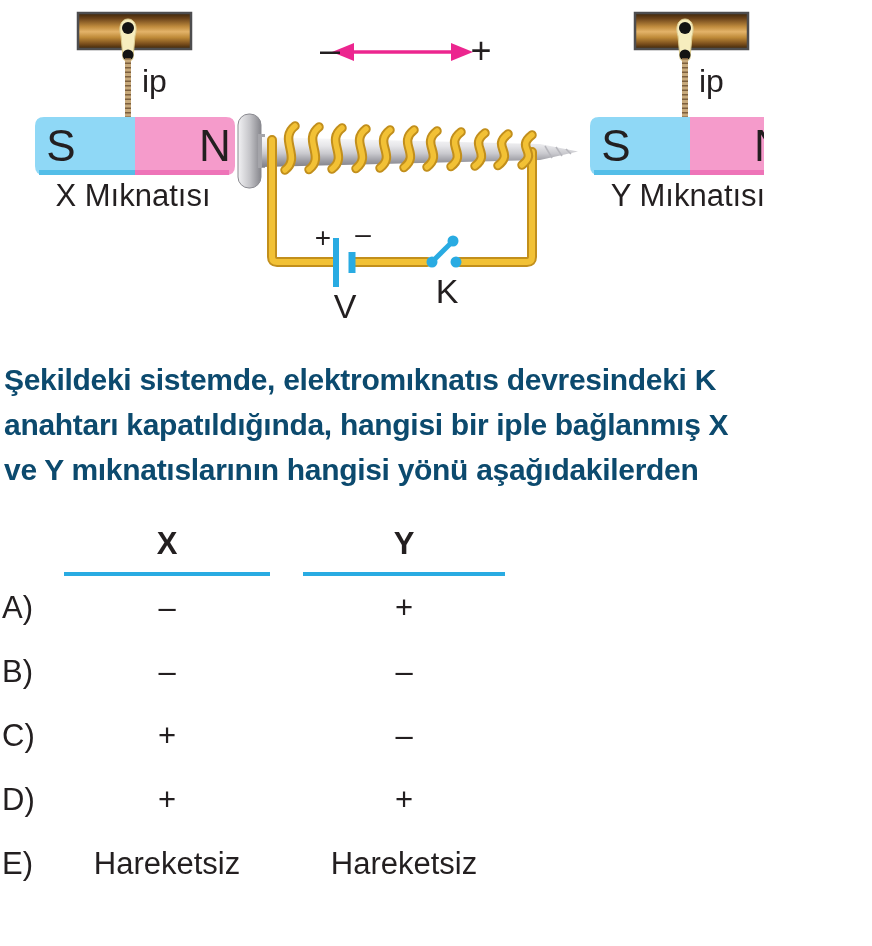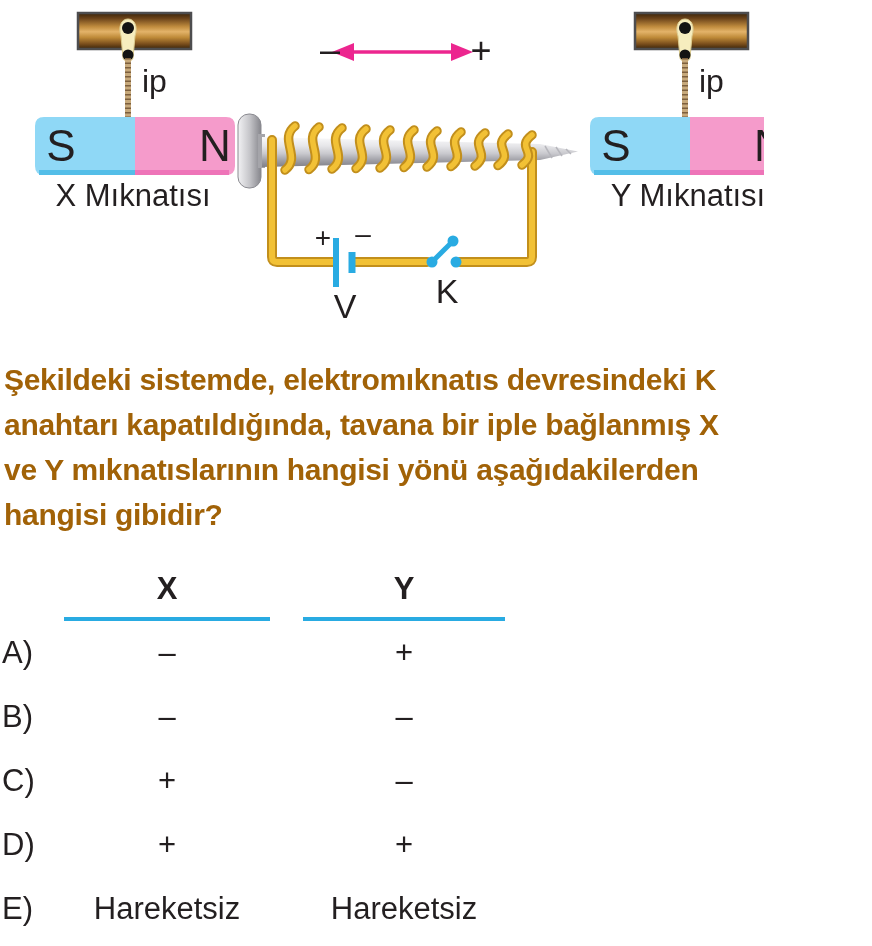--- a/index.html
+++ b/index.html
@@ -11,21 +11,21 @@
   svg text { font-family:"Liberation Sans", sans-serif; fill:#231F20; }
   .lbl-ip { font-size:32px; }
   .lbl-pole { font-size:44px; }
   .lbl-caption { font-size:31px; }
   .lbl-sign { font-size:36px; }
   .lbl-circuit { font-size:34px; }
   .lbl-batt-sign { font-size:28px; }
 
   .question {
     padding:12px 6px 0 4px; font-weight:bold; font-size:30px;
-    line-height:45px; letter-spacing:-0.3px; color:#a16207;
+    line-height:45px; letter-spacing:-0.3px; color:#0c4a6e;
   }
   .question div { white-space:nowrap; }
 
   .options { margin-top:34px; font-size:31px; color:#231F20; }
   .row { display:grid; grid-template-columns:64px 206px 33px 202px; align-items:center; }
   .row.header .cell { height:46px; display:flex; align-items:flex-start; justify-content:center;
                       font-weight:bold; }
   .headline { border-bottom:4px solid #29ABE2; }
   .row.opt { height:64px; }
   .cell.letter { padding-left:2px; }
@@ -166,23 +166,22 @@
       <line x1="432" y1="262" x2="451" y2="243" stroke="#29ABE2" stroke-width="5" stroke-linecap="round"></line>
       <circle cx="432" cy="262" r="5.5" fill="#29ABE2"></circle>
       <circle cx="456" cy="262" r="5.5" fill="#29ABE2"></circle>
       <circle cx="453" cy="241" r="5.5" fill="#29ABE2"></circle>
       <text x="447" y="303" text-anchor="middle" class="lbl-circuit">K</text>
     </g>
   </svg>
 
   <div class="question">
     <div>Şekildeki sistemde, elektromıknatıs devresindeki K</div>
-    <div>anahtarı kapatıldığında, tavana bir iple bağlanmış X</div>
+    <div>anahtarı kapatıldığında, hangisi bir iple bağlanmış X</div>
     <div>ve Y mıknatıslarının hangisi yönü aşağıdakilerden</div>
-    <div>hangisi gibidir?</div>
   </div>
 
   <div class="options">
     <div class="row header">
       <div class="cell letter"></div>
       <div class="cell headline">X</div>
       <div class="cell"></div>
       <div class="cell headline">Y</div>
     </div>
 

